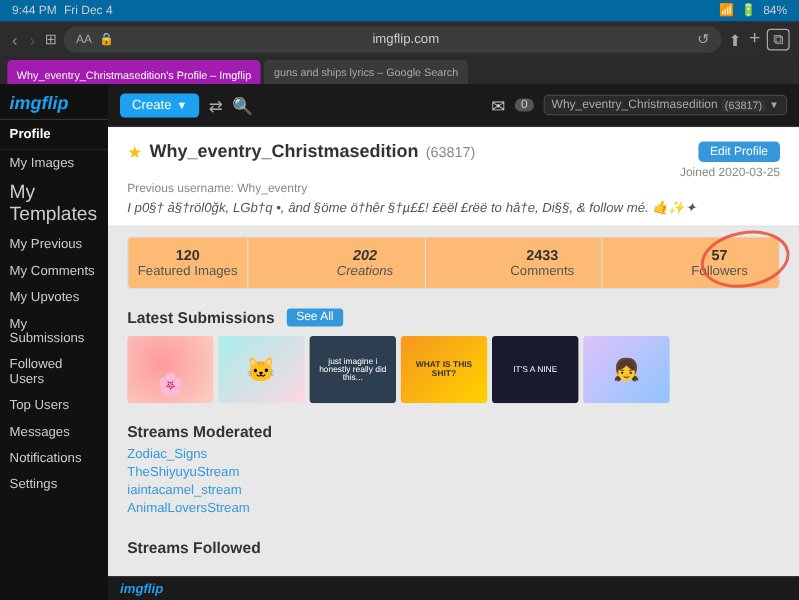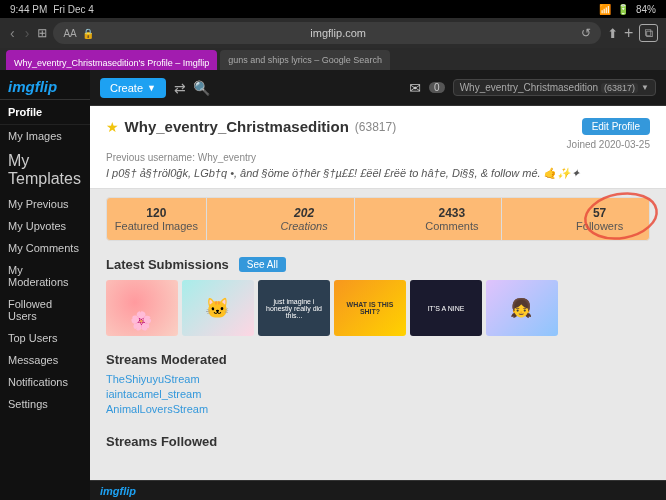--- a/index.html
+++ b/index.html
@@ -1,21 +1,21 @@
 <!DOCTYPE html>
 <html><head>
   <meta charset="utf-8">
   <style>
     * { margin: 0; padding: 0; box-sizing: border-box; }
     body { font-family: Arial, sans-serif; background: #1a1a2e; width: 666px; height: 500px; overflow: hidden; font-size: 12px; }
   </style>
 </head>
 <body>
 
-<div style="background:#000000; display:flex; justify-content:space-between; align-items:center; padding:2px 10px; height:18px; font-size:10px; color:#ccc;">
+<div style="background:#0369a1; display:flex; justify-content:space-between; align-items:center; padding:2px 10px; height:18px; font-size:10px; color:#ccc;">
   <div style="display:flex; gap:6px; align-items:center;">
     <span>9:44 PM</span>
     <span>Fri Dec 4</span>
   </div>
   <div style="display:flex; gap:6px; align-items:center;">
     <span>📶</span>
     <span>🔋</span>
     <span>84%</span>
   </div>
 </div>
@@ -47,23 +47,23 @@
 <div style="display:flex; height:calc(500px - 70px); background:#f0f0f0;">
 
   <div style="width:90px;background:#111;color:#ccc;flex-shrink:0;display:flex;flex-direction:column;overflow-y:auto;">
     <div style="padding:8px 8px 4px;border-bottom:1px solid #333;">
       <div style="color:#1da1f2;font-size:15px;font-weight:bold;font-style:italic;">imgflip</div>
     </div>
     <div style="padding:6px 8px;color:#fff;font-size:11px;font-weight:bold;border-bottom:1px solid #222;">Profile</div>
     <div style="padding:5px 8px;color:#ccc;font-size:11px;cursor:pointer;">My Images</div>
     <div style="padding:5px 8px;color:#ccc;font-size:16px;cursor:pointer;">My Templates</div>
     <div style="padding:5px 8px;color:#ccc;font-size:11px;cursor:pointer;">My Previous</div>
+    <div style="padding:5px 8px;color:#ccc;font-size:11px;cursor:pointer;">My Comments</div>
     <div style="padding:5px 8px;color:#ccc;font-size:11px;cursor:pointer;">My Upvotes</div>
-    <div style="padding:5px 8px;color:#ccc;font-size:11px;cursor:pointer;">My Comments</div>
-    <div style="padding:5px 8px;color:#ccc;font-size:11px;cursor:pointer;">My Moderations</div>
+    <div style="padding:5px 8px;color:#ccc;font-size:11px;cursor:pointer;">My Submissions</div>
     <div style="padding:5px 8px;color:#ccc;font-size:11px;cursor:pointer;">Followed Users</div>
     <div style="padding:5px 8px;color:#ccc;font-size:11px;cursor:pointer;">Top Users</div>
     <div style="padding:5px 8px;color:#ccc;font-size:11px;cursor:pointer;">Messages</div>
     <div style="padding:5px 8px;color:#ccc;font-size:11px;cursor:pointer;">Notifications</div>
     <div style="padding:5px 8px;color:#ccc;font-size:11px;cursor:pointer;">Settings</div>
   </div>
 
   <div style="flex:1;display:flex;flex-direction:column;overflow:hidden;">
 
     <div style="background:#1a1a1a;height:36px;display:flex;align-items:center;padding:0 10px;gap:8px;border-bottom:1px solid #333;flex-shrink:0;">
@@ -141,20 +141,21 @@
           </div>
           <div style="width:72px;height:56px;border-radius:3px;overflow:hidden;cursor:pointer;flex-shrink:0;background:#1a1a2e;display:flex;align-items:center;justify-content:center;">
             <div style="color:#fff;font-size:7px;text-align:center;padding:2px;">IT'S A NINE</div>
           </div>
           <div style="width:72px;height:56px;border-radius:3px;overflow:hidden;cursor:pointer;flex-shrink:0;background:linear-gradient(135deg,#e0c3fc,#8ec5fc);display:flex;align-items:center;justify-content:center;font-size:18px;">👧</div>
         </div>
       </div>
 
       <div style="padding:8px 16px;">
         <div style="font-size:13px;font-weight:bold;color:#333;margin-bottom:6px;">Streams Moderated</div>
+        <a style="color:#3498db;font-size:11px;display:block;margin-bottom:3px;cursor:pointer;text-decoration:none;">Zodiac_Signs</a>
         <a style="color:#3498db;font-size:11px;display:block;margin-bottom:3px;cursor:pointer;text-decoration:none;">TheShiyuyuStream</a>
         <a style="color:#3498db;font-size:11px;display:block;margin-bottom:3px;cursor:pointer;text-decoration:none;">iaintacamel_stream</a>
         <a style="color:#3498db;font-size:11px;display:block;margin-bottom:3px;cursor:pointer;text-decoration:none;">AnimalLoversStream</a>
       </div>
 
       <div style="padding:8px 16px;">
         <div style="font-size:13px;font-weight:bold;color:#333;margin-bottom:6px;">Streams Followed</div>
       </div>
 
     </div>

